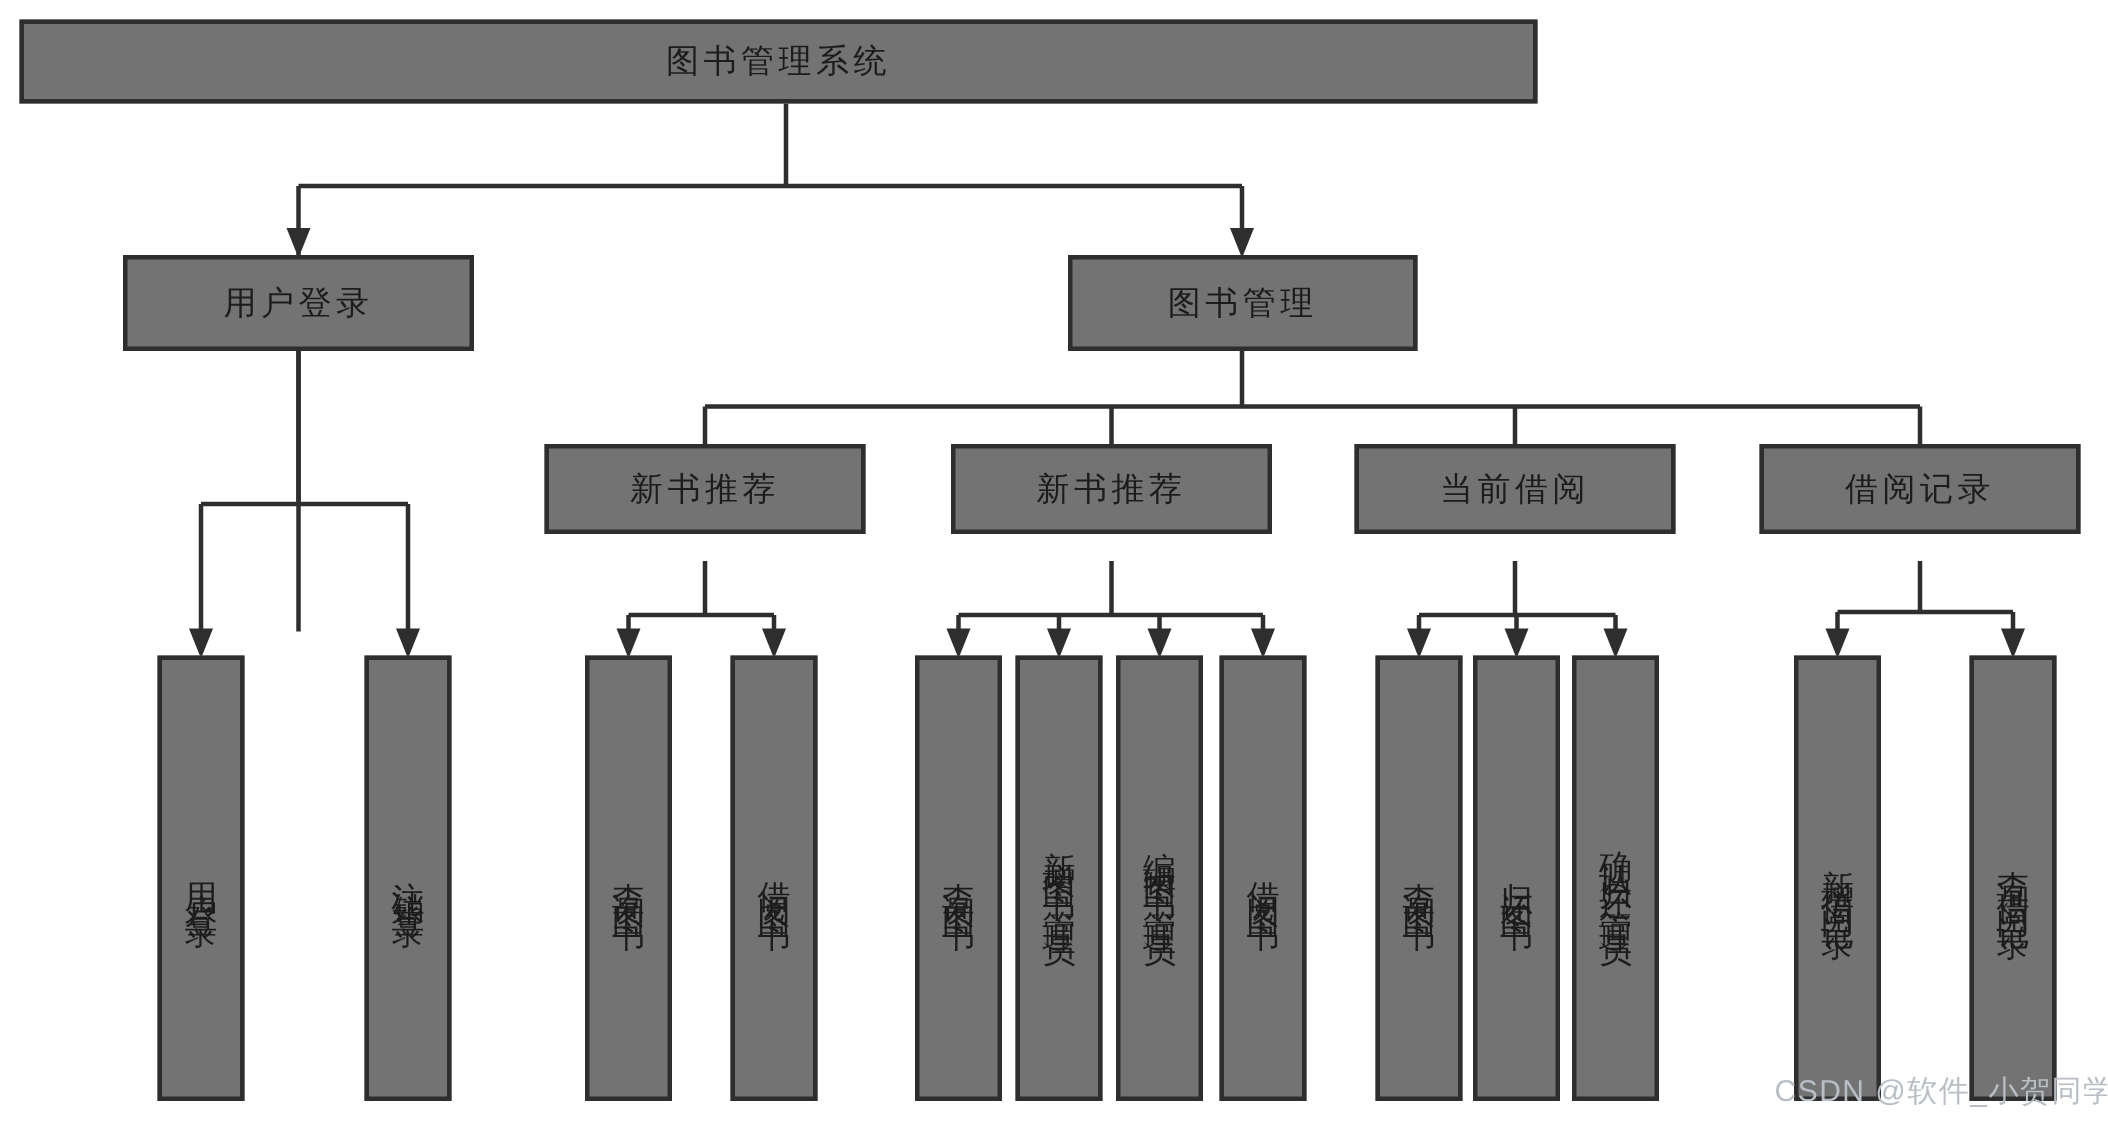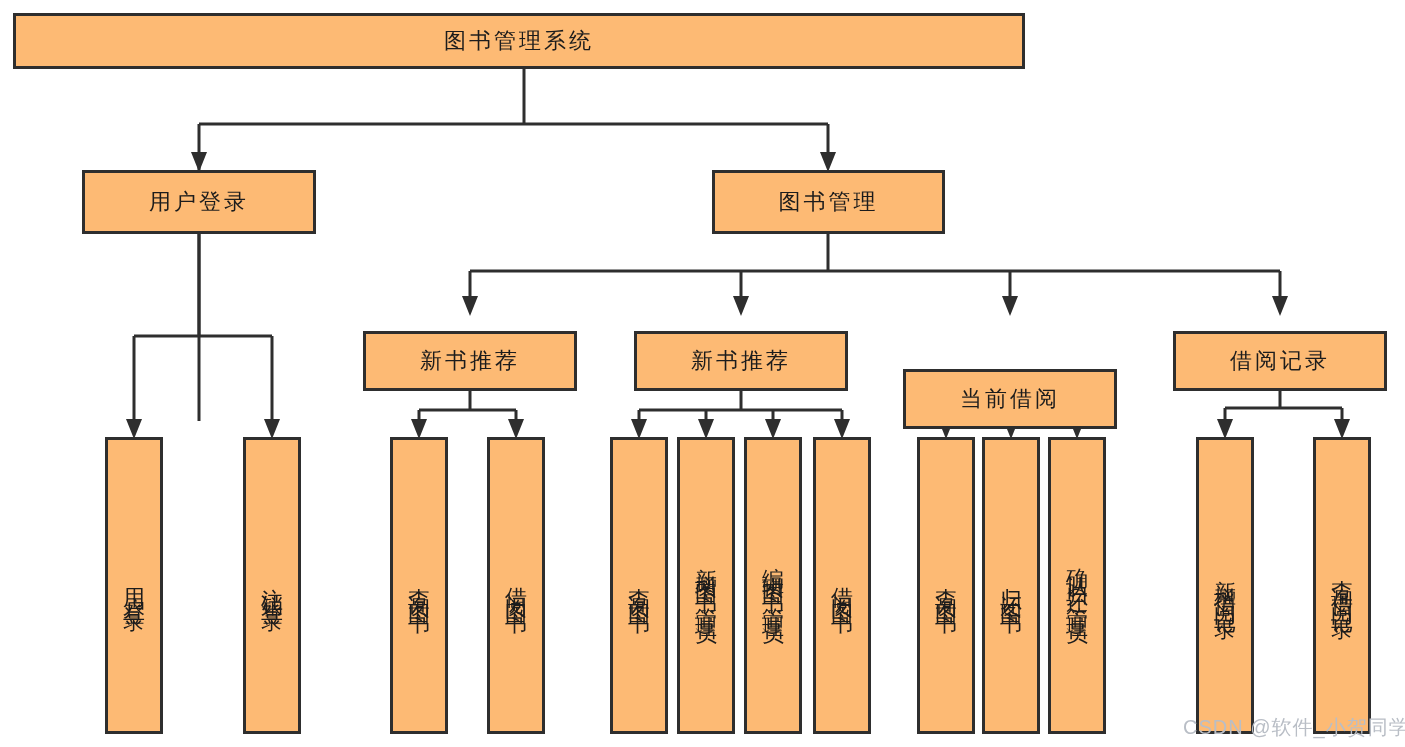--- a/index.html
+++ b/index.html
@@ -29,21 +29,21 @@
     fill: none;
   }
   svg.connectors polygon {
     fill: #2e2e2e;
     stroke: none;
   }
   .node {
     position: absolute;
     box-sizing: border-box;
     border: 3px solid #2e2e2e;
-    background: #fdba74;
+    background: #737373;
     display: flex;
     align-items: center;
     justify-content: center;
     color: #1c1c1c;
   }
   .node.h span {
     font-size: 22px;
     letter-spacing: 3px;
     white-space: nowrap;
   }
@@ -52,24 +52,24 @@
     text-orientation: mixed;
     font-size: 22px;
     letter-spacing: 8px;
     line-height: 1;
     white-space: nowrap;
   }
   
   .n-root  { left: 13px;   top: 13px;  width: 1012px; height: 56px; }
   .n-l2a   { left: 82px;   top: 170px; width: 234px;  height: 64px; }
   .n-l2b   { left: 712px;  top: 170px; width: 233px;  height: 64px; }
-  .n-l3    { top: 331px; width: 214px; height: 60px; }
+  .n-l3    { top: 296px; width: 214px; height: 60px; }
   .n-l3a   { left: 363px; }
   .n-l3b   { left: 634px; }
-  .n-l3c   { left: 903px; margin-top: 38px; }
+  .n-l3c   { left: 903px; }
   .n-l3d   { left: 1173px; }
   .leaf    { top: 437px; width: 58px; height: 297px; }
   .lf-a1 { left: 105px; }
   .lf-a2 { left: 243px; }
   .lf-b1 { left: 390px; }
   .lf-b2 { left: 487px; }
   .lf-c1 { left: 610px; }
   .lf-c2 { left: 677px; }
   .lf-c3 { left: 744px; }
   .lf-c4 { left: 813px; }

